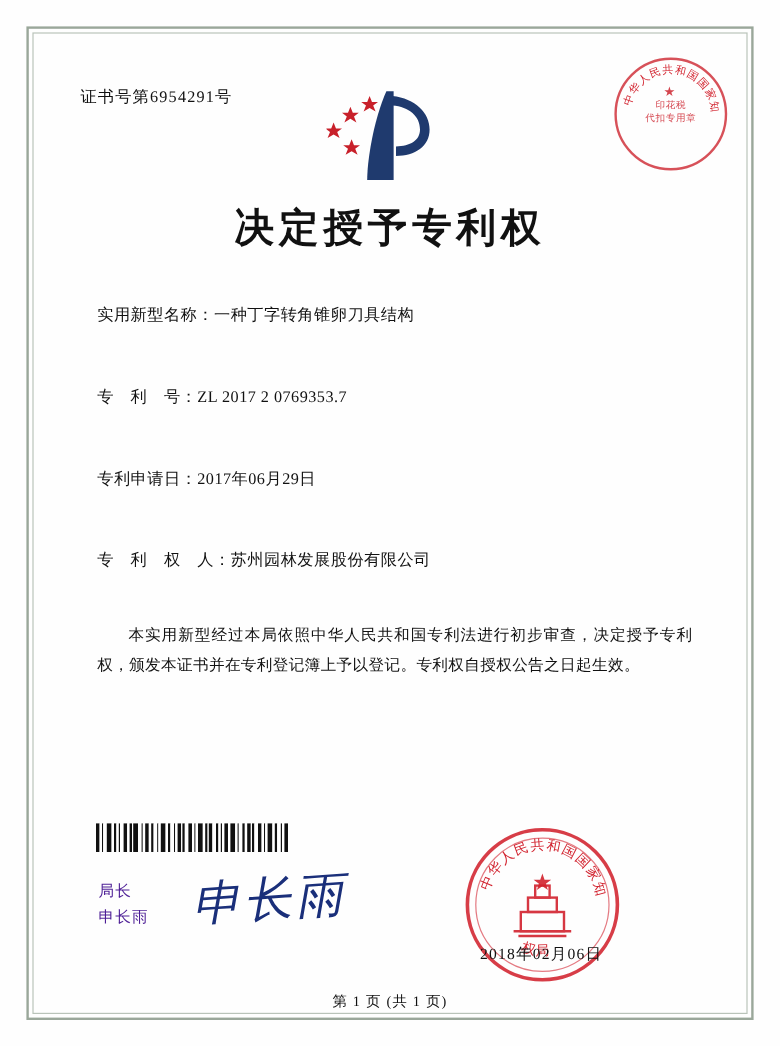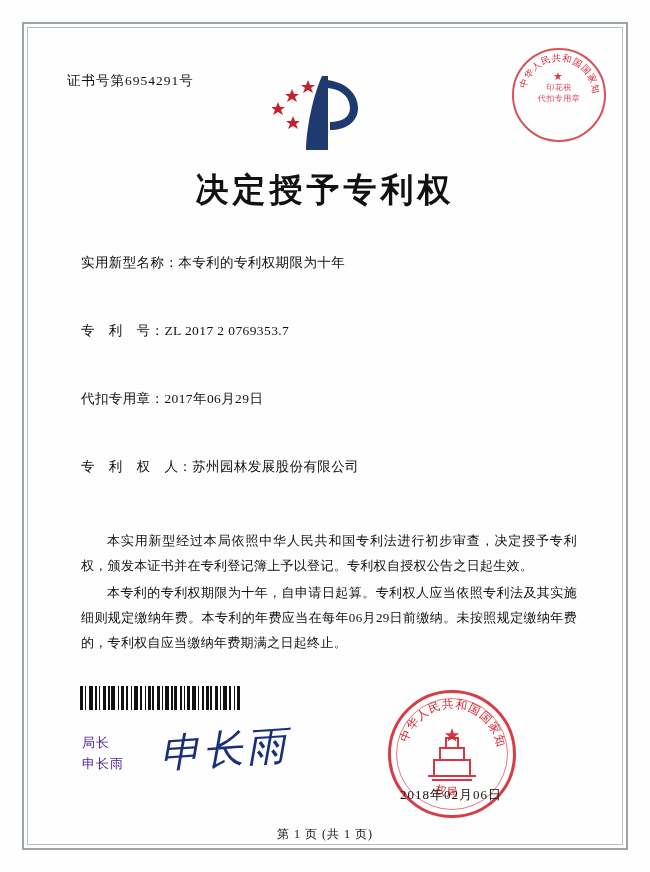--- a/index.html
+++ b/index.html
@@ -258,36 +258,35 @@
     <div class="seal-lines">
       <div>印花税</div>
       <div>代扣专用章</div>
     </div>
   </div>
 
   <div class="title" style="position:absolute; left:0; top:168px; width:650px; margin:0;">决定授予专利权</div>
 
   <div style="position:absolute; left:55px; top:228px; width:540px;">
     <div class="field">
-      <span class="lbl">实用新型名称：</span><span class="val">本专利的专利权期限为十年</span>
+      <span class="lbl">实用新型名称：</span><span class="val">一种丁字转角锥卵刀具结构</span>
     </div>
     <div class="field">
       <span class="lbl">专　利　号：</span><span class="val">ZL 2017 2 0769353.7</span>
     </div>
     <div class="field">
-      <span class="lbl">代扣专用章：</span><span class="val">2017年06月29日</span>
+      <span class="lbl">专利申请日：</span><span class="val">2017年06月29日</span>
     </div>
     <div class="field">
       <span class="lbl">专　利　权　人：</span><span class="val">苏州园林发展股份有限公司</span>
     </div>
   </div>
 
-  <div style="position:absolute; left:55px; top:528px; width:540px;">
+  <div style="position:absolute; left:55px; top:516px; width:540px;">
     <p class="para">本实用新型经过本局依照中华人民共和国专利法进行初步审查，决定授予专利权，颁发本证书并在专利登记簿上予以登记。专利权自授权公告之日起生效。</p>
-    <p class="para">本专利的专利权期限为十年，自申请日起算。专利权人应当依照专利法及其实施细则规定缴纳年费。本专利的年费应当在每年06月29日前缴纳。未按照规定缴纳年费的，专利权自应当缴纳年费期满之日起终止。</p>
   </div>
 
   <div class="barcode">
     <i style="width:3px"></i>
       <i style="width:2px;background:#fff"></i>
       <i style="width:1px"></i>
       <i style="width:3px;background:#fff"></i>
     <i style="width:4px"></i>
       <i style="width:2px;background:#fff"></i>
       <i style="width:2px"></i>

